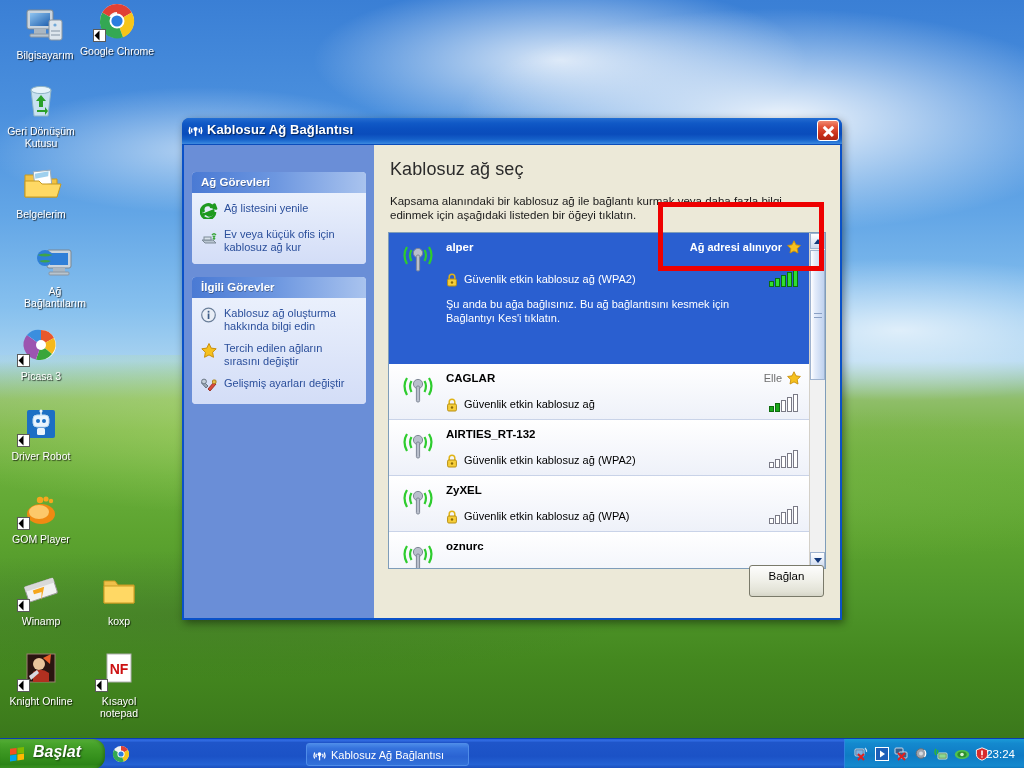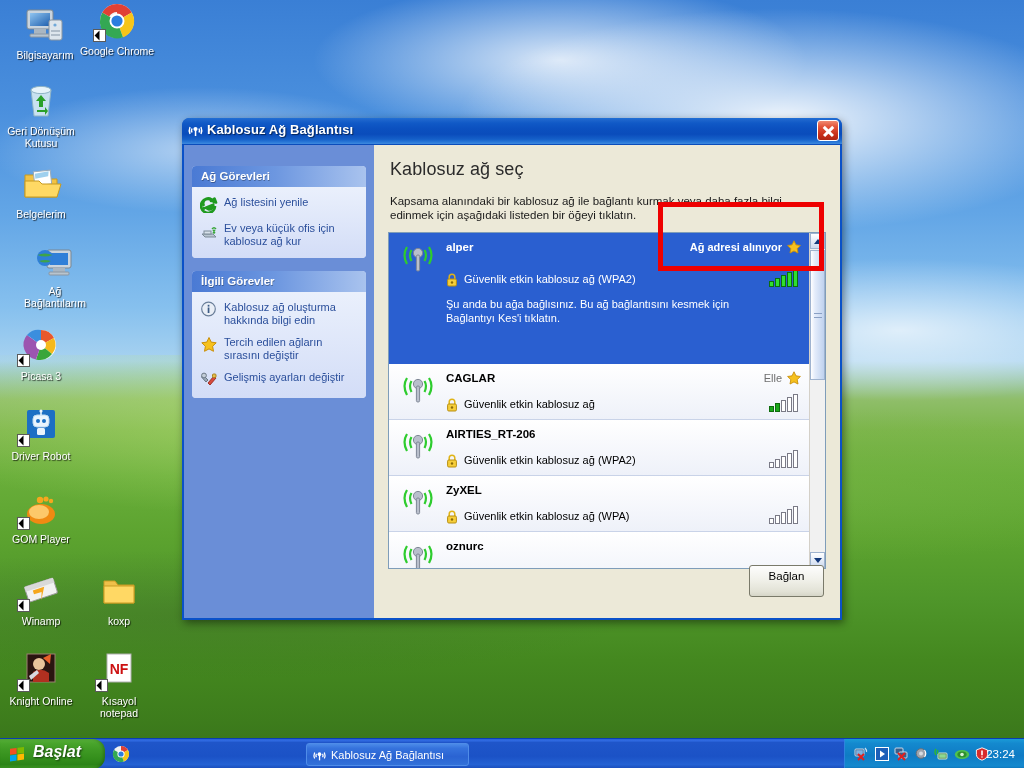--- a/index.html
+++ b/index.html
@@ -130,21 +130,21 @@
     position: absolute; left: 2px; top: 27px;
     width: 656px; height: 473px;
     background: #ffffff;
     display: flex;
   }
 
   
   #taskpane {
     width: 194px;
     background: #6a8ed7;
-    padding: 21px 8px 0 8px;
+    padding: 27px 8px 0 8px;
   }
   .taskgroup {
     background: #d6dff7;
     border-radius: 4px;
     margin-bottom: 13px;
     overflow: hidden;
     box-shadow: 0 0 0 0 transparent;
   }
   .taskgroup .tg-head {
     height: 21px;
@@ -787,21 +787,21 @@
               <span class="wicon">
                 <svg width="38" height="36" viewBox="0 0 38 36">
                   <path d="M8 6 Q3 14 8 23" stroke="#2ecc2e" stroke-width="2.2" fill="none"></path>
                   <path d="M12.5 9 Q9.5 14 12.5 20" stroke="#2ecc2e" stroke-width="2.2" fill="none"></path>
                   <path d="M30 6 Q35 14 30 23" stroke="#2ecc2e" stroke-width="2.2" fill="none"></path>
                   <path d="M25.5 9 Q28.5 14 25.5 20" stroke="#2ecc2e" stroke-width="2.2" fill="none"></path>
                   <circle cx="19" cy="12" r="4.6" fill="#b9bfcc" stroke="#7f8796"></circle>
                   <rect x="17.4" y="14" width="3.2" height="16" rx="1.4" fill="#b9bfcc" stroke="#7f8796"></rect>
                 </svg>
               </span>
-              <span class="ssid">AIRTIES_RT-206</span>
+              <span class="ssid">AIRTIES_RT-132</span>
               <span class="secline">
                 <span class="lockic">
                   <svg width="12" height="14" viewBox="0 0 12 14">
                     <path d="M3.2 6 L3.2 4 A2.8 2.8 0 0 1 8.8 4 L8.8 6" stroke="#e0b417" stroke-width="1.5" fill="none"></path>
                     <rect x="1.6" y="6" width="8.8" height="7" rx="1.2" fill="#f6ce3a" stroke="#b88f10"></rect>
                     <circle cx="6" cy="9.5" r="1.2" fill="#8a6a08"></circle>
                   </svg>
                 </span>
                 <span>Güvenlik etkin kablosuz ağ (WPA2)</span>
               </span>

